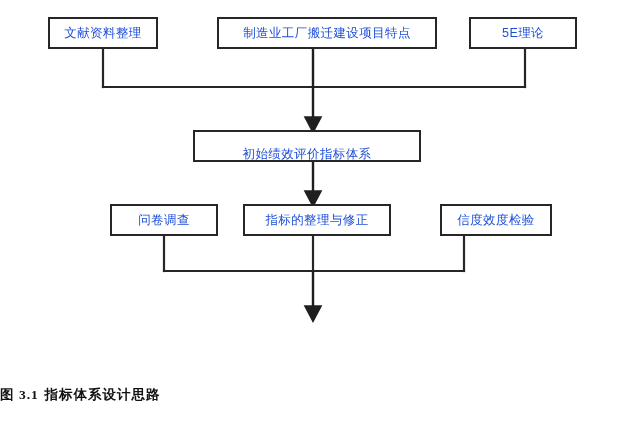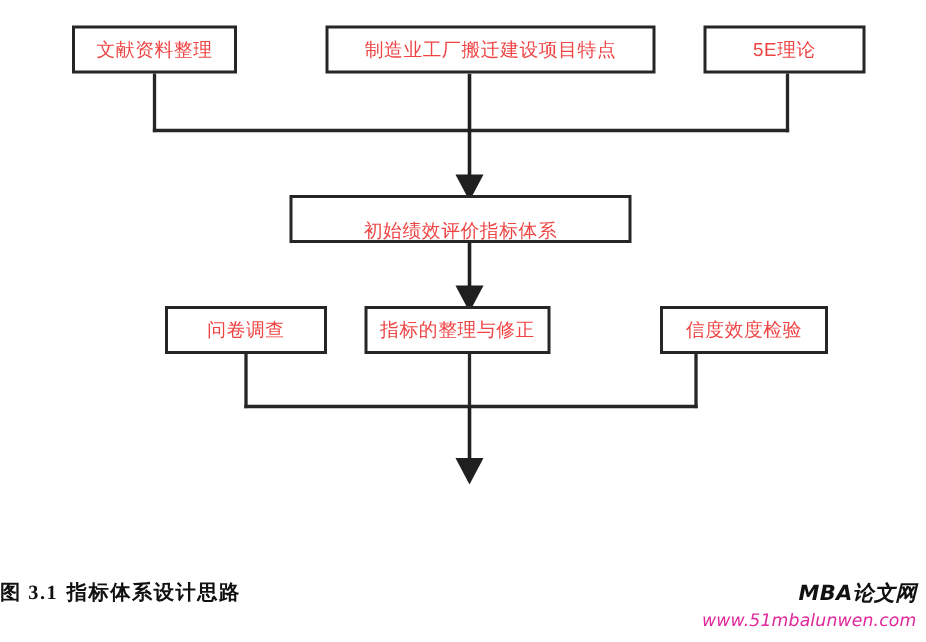--- a/index.html
+++ b/index.html
@@ -33,21 +33,21 @@
     border: 2px solid #262626;
     background: #ffffff;
     display: flex;
     align-items: center;
     justify-content: center;
     white-space: nowrap;
   }
   .node-label {
     font-size: 12.5px;
     line-height: 1;
-    color: #ef4444;
+    color: #1d4ed8;
     letter-spacing: 0.4px;
   }
   .caption {
     position: absolute;
     left: 0;
     top: 386px;
     width: 617px;
     text-align: left;
     font-family: "DejaVu Serif", "Liberation Serif", serif;
     font-size: 13.5px;
@@ -135,32 +135,28 @@
   </div>
 
   <div class="node-box" style="left:193px; top:130px; width:228px; height:32px;align-items:flex-end;">
     <span class="node-label">初始绩效评价指标体系</span>
   </div>
 
   <div class="node-box" style="left:110px; top:204px; width:108px; height:32px;">
     <span class="node-label">问卷调查</span>
   </div>
 
-  <div class="node-box" style="left:243px; top:204px; width:124px; height:32px;">
+  <div class="node-box" style="left:243px; top:204px; width:148px; height:32px;">
     <span class="node-label">指标的整理与修正</span>
   </div>
 
   <div class="node-box" style="left:408px; top:204px; width:112px; height:32px;margin-left:32px;">
     <span class="node-label">信度效度检验</span>
   </div>
 
 
   <div class="caption">
     <span class="cap-num">图  3.1</span>
     <span>指标体系设计思路</span>
   </div>
 
-  <div class="watermark">
-    <span class="wm-title">MBA论文网</span>
-    <span class="wm-url">www.51mbalunwen.com</span>
-  </div>
 
 </div>
 
 </body></html>

